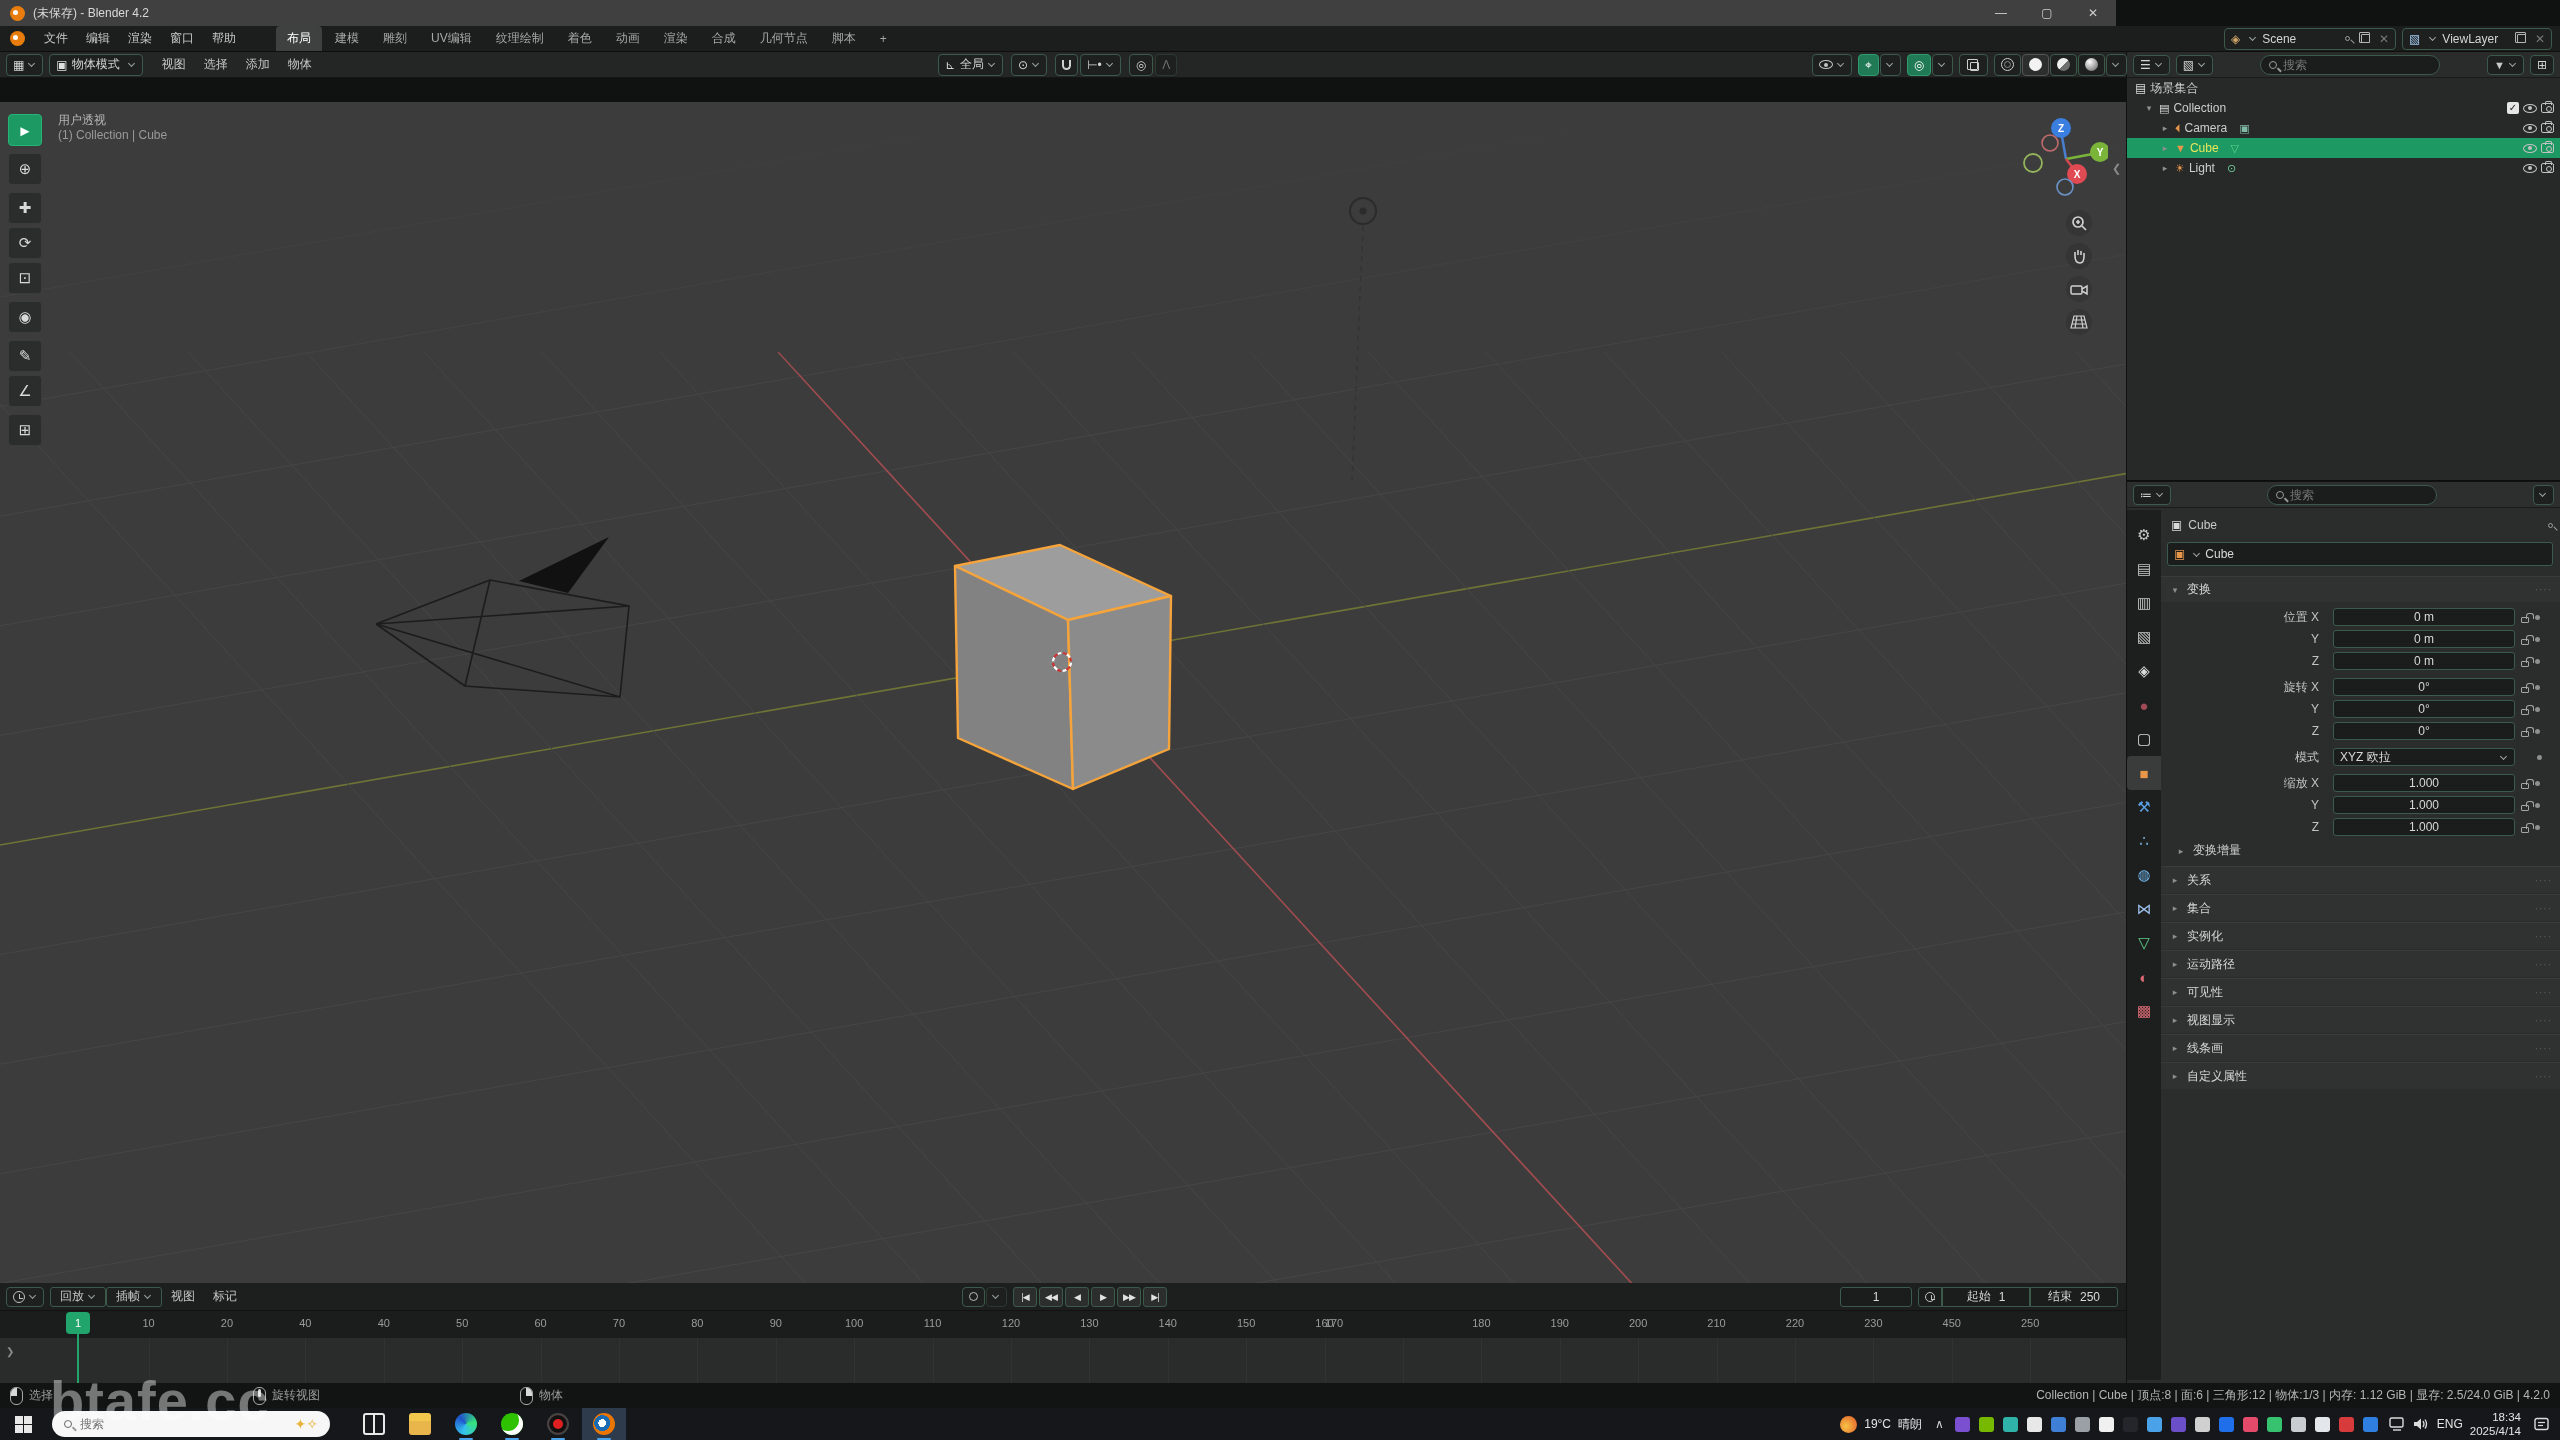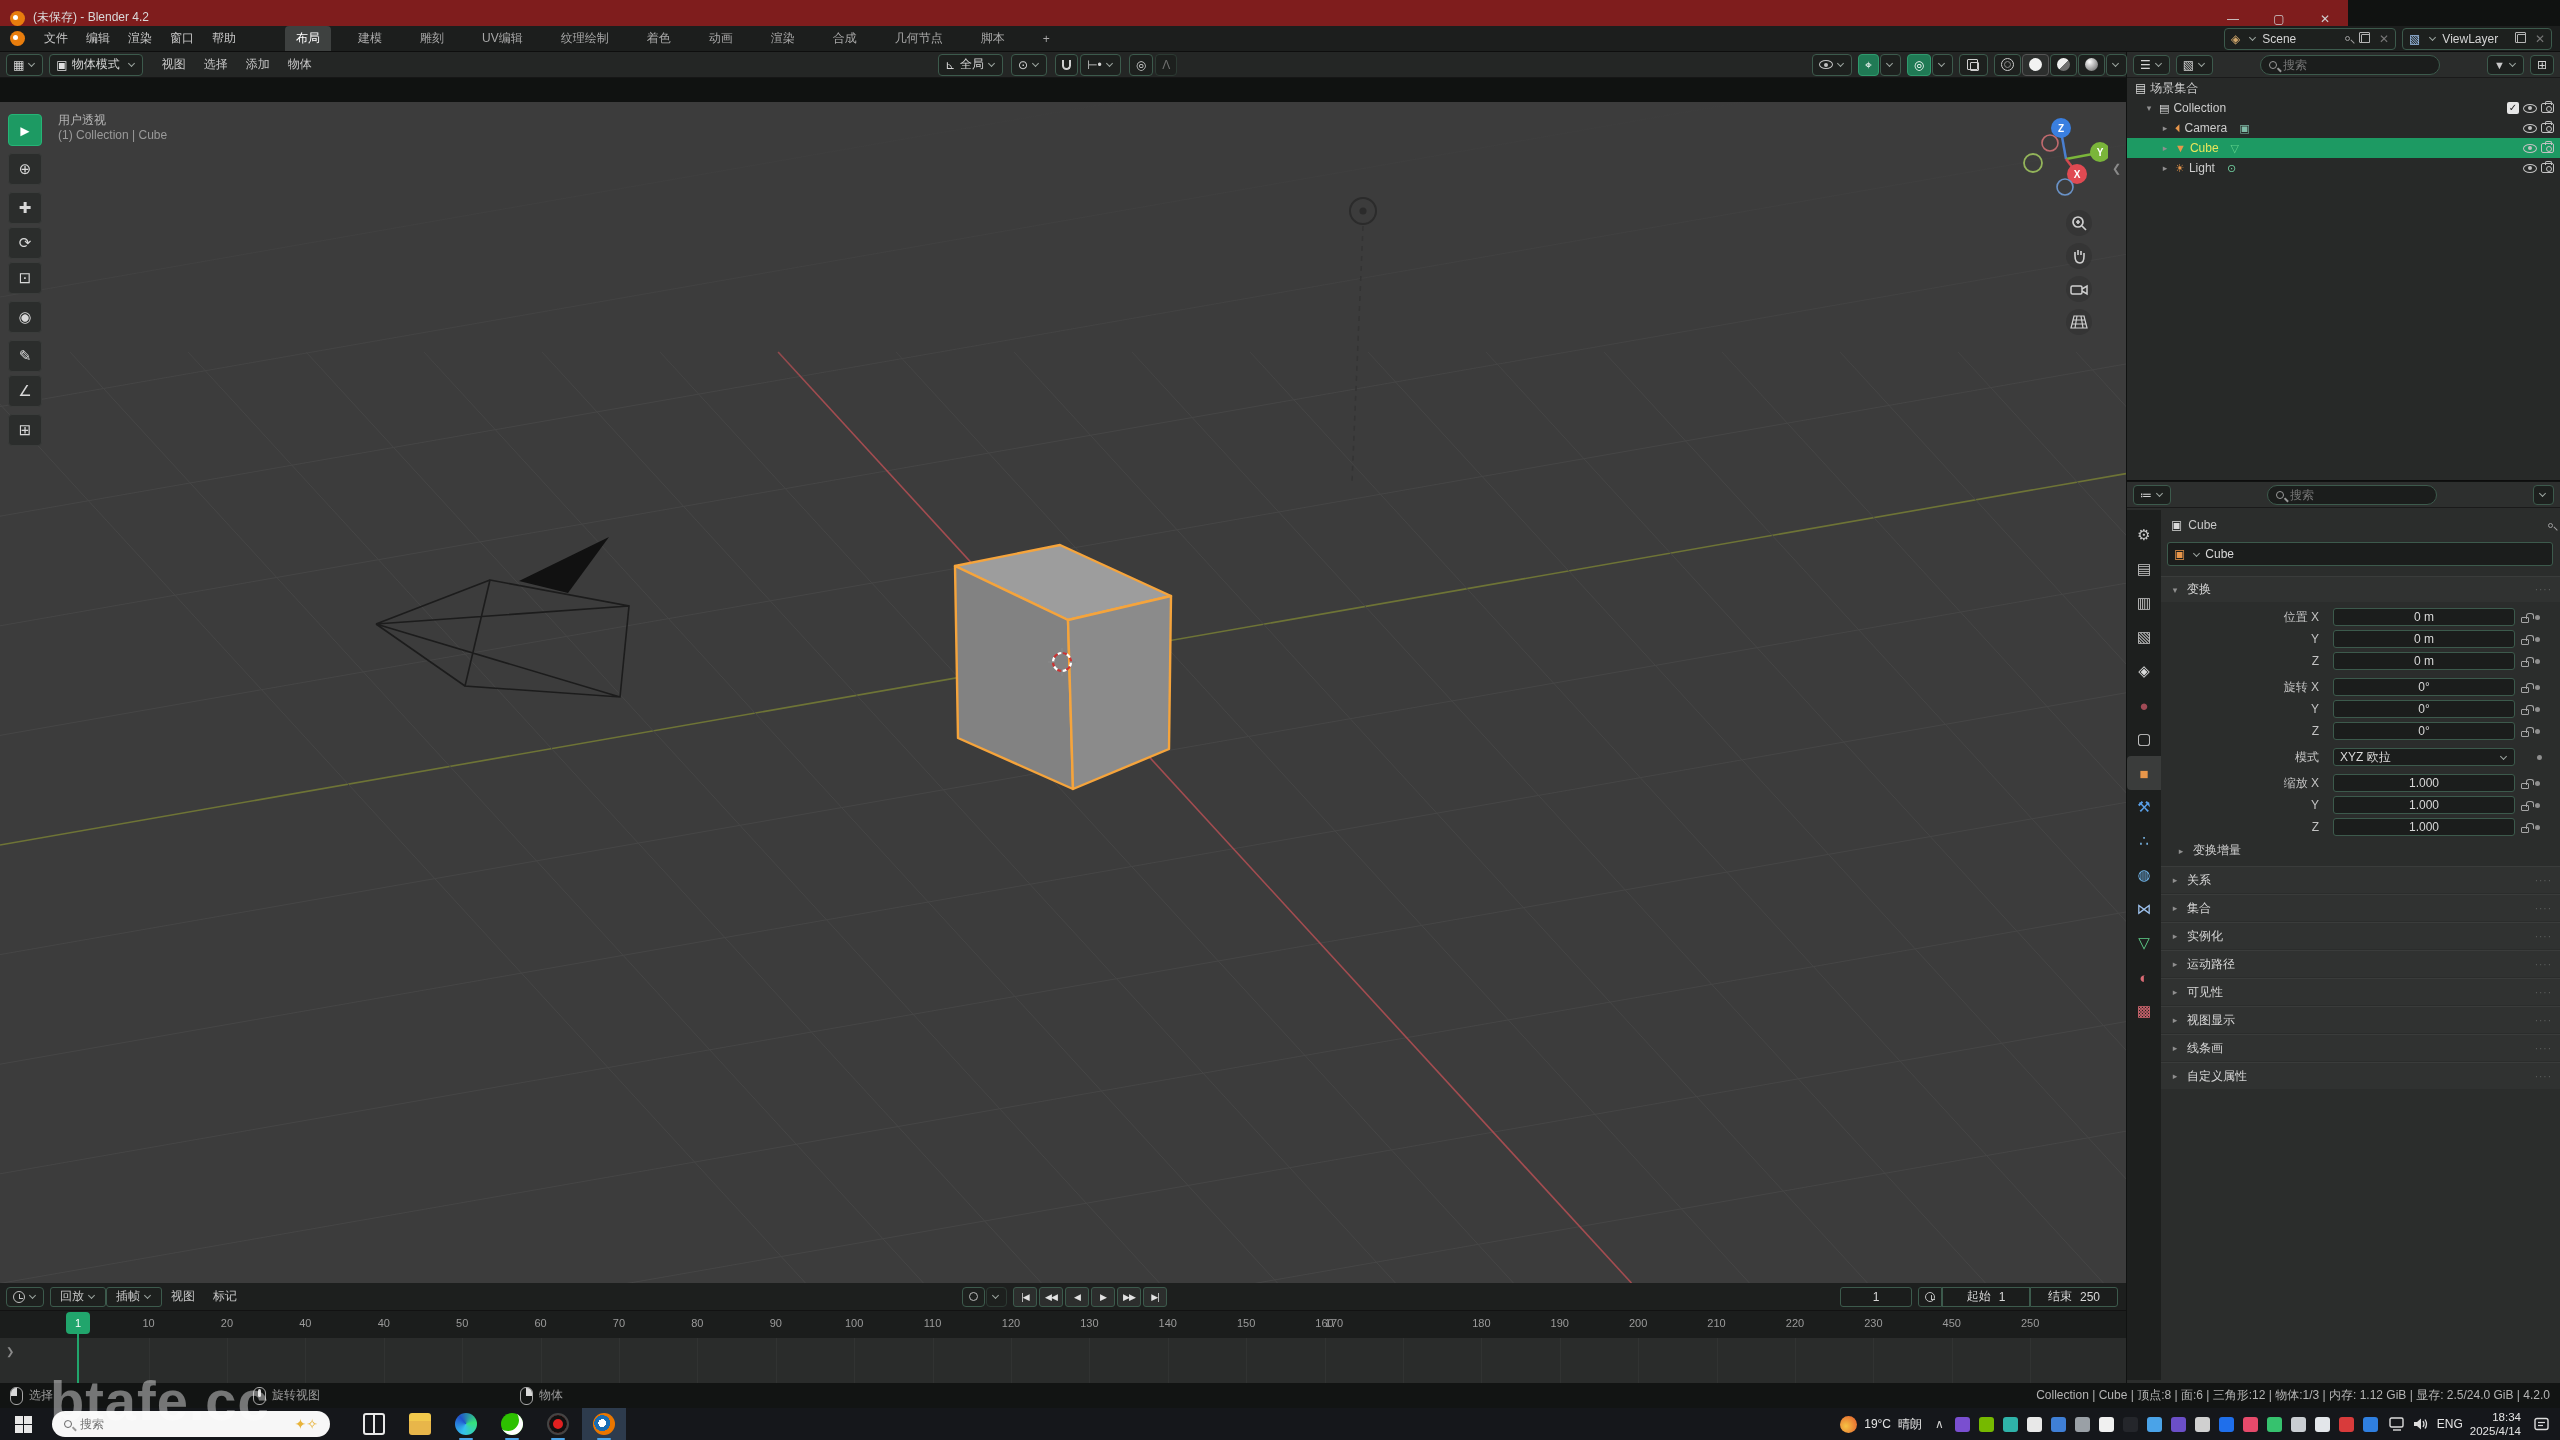--- a/index.html
+++ b/index.html
@@ -54,21 +54,21 @@
   .i-pin::after { content:"";position:absolute;left:4px;top:4px;width:5px;height:1.3px;background:#9d9d9d;transform:rotate(45deg); }
   .mouse { width:13px;height:18px;border:1.3px solid #a8a8a8;border-radius:6px; }
   .mouse::before { content:"";position:absolute;background:#d8d8d8; }
   .mouse-left::before { left:0;top:0;width:6px;height:8px;border-radius:5px 0 0 0; }
   .mouse-middle::before { left:4px;top:1px;width:3px;height:8px;border-radius:2px; }
   .mouse-right::before { right:0;top:0;width:6px;height:8px;border-radius:0 5px 0 0; }
   .blogo { width:15px;height:15px;border-radius:50%;background:#e87d0d; }
   .blogo::after { content:"";position:absolute;left:3px;top:4px;width:5px;height:5px;border-radius:50%;background:#fff; }
 
   
-  #titlebar { left:0;top:0;width:2348px;height:26px;background:#7f1d1d;display:flex;align-items:flex-end;color:#d9d9d9; }
+  #titlebar { left:0;top:0;width:2116px;height:26px;background:#404040;display:flex;align-items:center;color:#d9d9d9; }
   #topbar { left:0;top:26px;width:2560px;height:26px;background:#1c1e1d;display:flex;align-items:center;border-bottom:1px solid #0e0e0e; }
   #vp-header { left:0;top:52px;width:2126px;height:26px;background:#242625;display:flex;align-items:center;border-bottom:1px solid #161616; }
   #vp-tools { left:0;top:78px;width:2126px;height:24px;background:#1f2120;display:flex;align-items:center;border-bottom:1px solid #121212; }
   #viewport { left:0;top:102px;width:2126px;height:1181px;background:#3c3c3c;overflow:hidden; }
   #outliner { left:2127px;top:52px;width:433px;height:429px;background:#272928;border-bottom:1px solid #0d0d0d; }
   #properties { left:2127px;top:482px;width:433px;height:901px;background:#2b2d2c; }
   #timeline { left:0;top:1283px;width:2126px;height:100px;background:#1d1f1e; }
   #statusbar { left:0;top:1383px;width:2560px;height:25px;background:#121413;display:flex;align-items:center;color:#9b9b9b; }
   #taskbar { left:0;top:1408px;width:2560px;height:32px;background:#15171b;display:flex;align-items:center; }
 
@@ -119,21 +119,21 @@
 
   <div id="topbar" class="abs">
     <span class="i blogo" style="margin:0 10px"></span>
     <div id="tb-menus" class="row">
         <div class="menu-item">文件</div>
         <div class="menu-item">编辑</div>
         <div class="menu-item">渲染</div>
         <div class="menu-item">窗口</div>
         <div class="menu-item">帮助</div>
       </div>
-    <div id="tb-ws" class="row" style="margin-left:40px;gap:16px">
+    <div id="tb-ws" class="row" style="margin-left:31px;gap:2px">
         <div class="ws-tab active">布局</div>
         <div class="ws-tab">建模</div>
         <div class="ws-tab">雕刻</div>
         <div class="ws-tab">UV编辑</div>
         <div class="ws-tab">纹理绘制</div>
         <div class="ws-tab">着色</div>
         <div class="ws-tab">动画</div>
         <div class="ws-tab">渲染</div>
         <div class="ws-tab">合成</div>
         <div class="ws-tab">几何节点</div>

